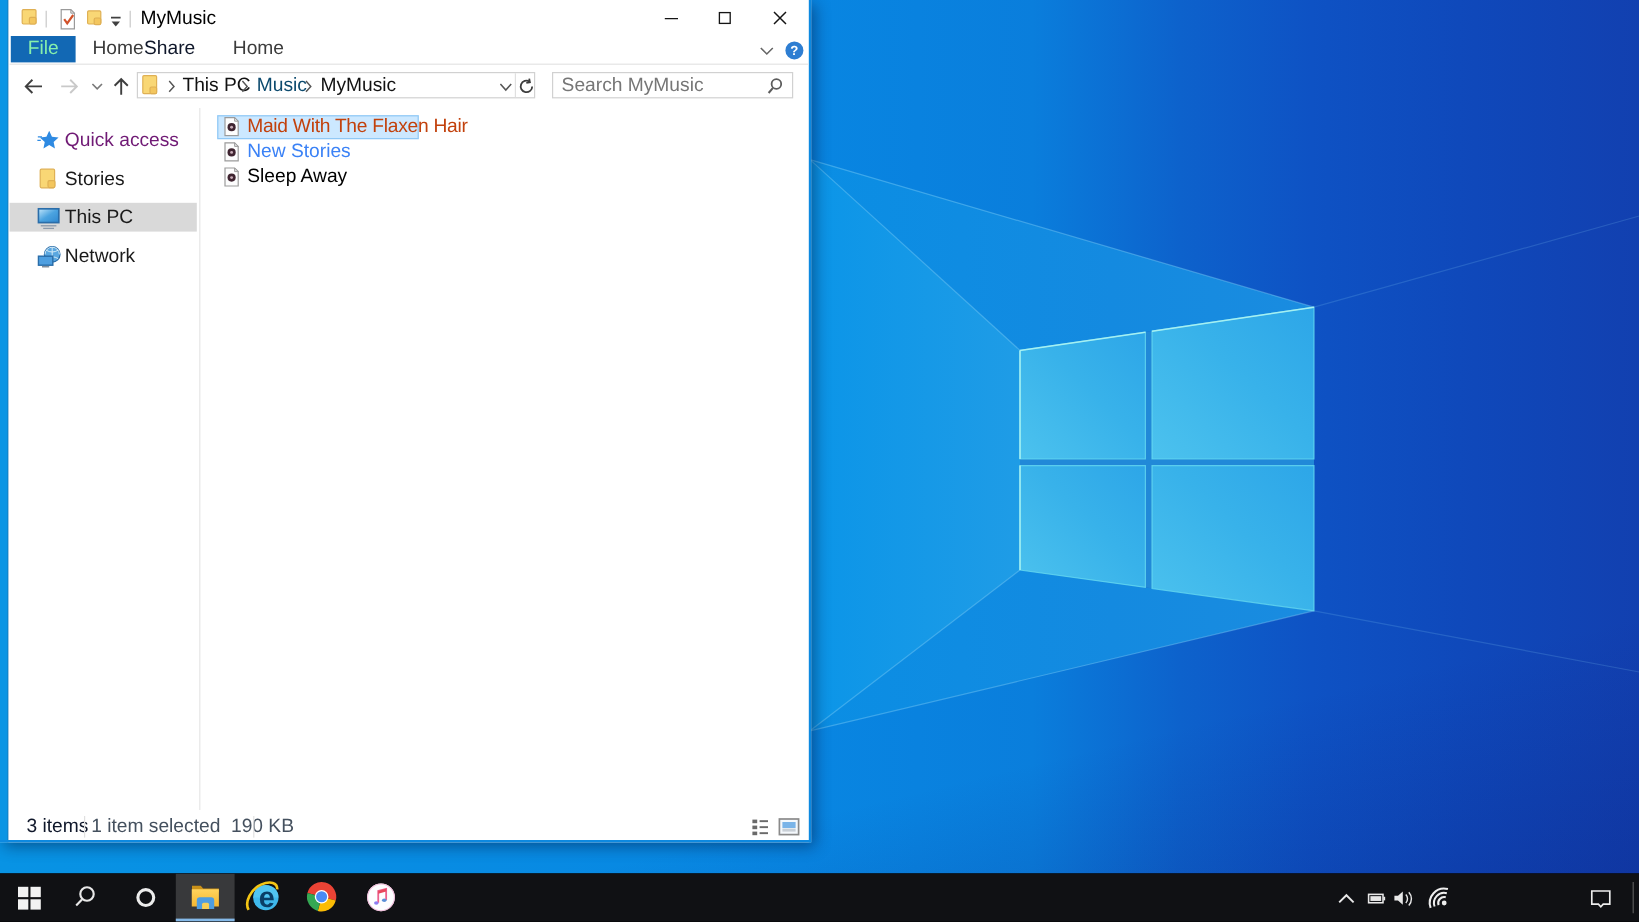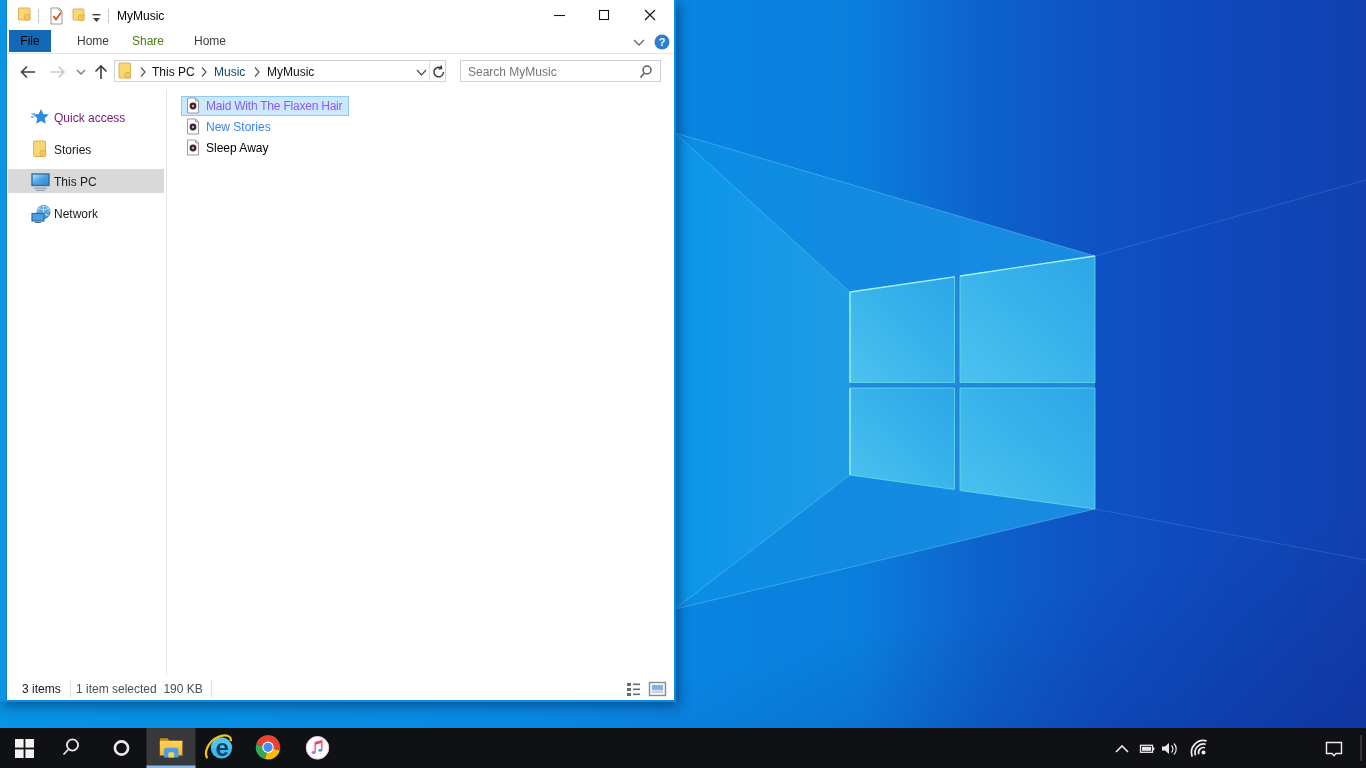--- a/index.html
+++ b/index.html
@@ -1,20 +1,20 @@
 <!DOCTYPE html>
 <html><head><meta charset="utf-8">
 <style>
 *{margin:0;padding:0;box-sizing:border-box}
 html,body{width:1366px;height:768px;overflow:hidden;font-family:"Liberation Sans",sans-serif;background:#000}
 .abs{position:absolute}
 #desktop{position:absolute;left:0;top:0;width:1366px;height:728px}
 #win{position:absolute;left:0;top:0;width:676px;height:702px;background:#fff;box-shadow:3px 4px 12px rgba(0,15,50,0.45)}
 .bl{position:absolute;background:#0d89e0}
-.txt12{font-size:12px;line-height:12px;white-space:nowrap}
+.txt12{font-size:16px;line-height:12px;white-space:nowrap}
 #taskbar{position:absolute;left:0;top:728px;width:1366px;height:40px;background:#101114}
 </style></head>
 <body>
 <div id="desktop">
 <svg width="1366" height="728" viewBox="0 0 1366 728">
 <defs>
 <linearGradient id="base" x1="0" y1="0" x2="1" y2="0">
 <stop offset="0" stop-color="#0893e4"></stop>
           <stop offset="0.49" stop-color="#0886e2"></stop>
 <stop offset="0.63" stop-color="#0a7edc"></stop>
@@ -99,23 +99,23 @@
 </svg>
 <div class="abs txt12" style="left:117px;top:10px;color:#000">MyMusic</div>
 
 <svg class="abs" style="left:536px;top:0" width="140 " height="30" viewBox="0 0 140 30">
 <line x1="18" y1="15.5" x2="29" y2="15.5" stroke="#151515" stroke-width="1.1"></line>
 <rect x="63.5" y="10.5" width="9" height="9" fill="none" stroke="#151515" stroke-width="1.1"></rect>
 <path d="M109,10 l10,10 M119,10 l-10,10" stroke="#151515" stroke-width="1.2" fill="none"></path>
 </svg>
 
 <div class="abs" style="left:8px;top:53px;width:666px;height:1px;background:#e4e4e4"></div>
-<div class="abs txt12" style="left:9px;top:30px;width:42px;height:22px;background:#1268b4;color:#000000;text-align:center;line-height:22px">File</div>
+<div class="abs txt12" style="left:9px;top:30px;width:54px;height:22px;background:#1268b4;color:#86efac;text-align:center;line-height:22px">File</div>
 <div class="abs txt12" style="left:77px;top:35px;color:#3c3c3c">Home</div>
-<div class="abs txt12" style="left:132px;top:35px;color:#4d7c0f">Share</div>
+<div class="abs txt12" style="left:120px;top:35px;color:#0f172a">Share</div>
 <div class="abs txt12" style="left:194px;top:35px;color:#3c3c3c">Home</div>
 <svg class="abs" style="left:630px;top:33px" width="44" height="18" viewBox="0 0 44 18">
 <path d="M4,7 l5,5 l5,-5" fill="none" stroke="#666" stroke-width="1.3"></path>
 <circle cx="32" cy="9" r="7.5" fill="#2e7ed2"></circle>
 <text x="32" y="13" font-size="11" font-weight="bold" fill="#fff" text-anchor="middle" font-family="Liberation Sans">?</text>
 </svg>
 
 <svg class="abs" style="left:14px;top:58px" width="100" height="28" viewBox="0 0 100 28">
 <g fill="none" stroke="#3f3f3f" stroke-width="1.6">
 <path d="M21,14 h-13 M13,8.5 l-5.5,5.5 l5.5,5.5"></path>
@@ -192,21 +192,21 @@
 </svg>
 <div class="abs txt12" style="left:54px;top:208px;color:#1a1a1a">Network</div>
 
 <div class="abs" style="left:181px;top:96px;width:168px;height:20px;background:#cce8ff;border:1px solid #90c8f6"></div>
 <svg class="abs" style="left:186px;top:97px" width="14" height="17" viewBox="0 0 14 17">
 <path d="M1.5,1 h8 l3,3 v12 h-11 z" fill="#fdfdfd" stroke="#9b9b9b" stroke-width="1"></path>
 <path d="M9.5,1 l3,3 h-3 z" fill="#e4e4e4" stroke="#9b9b9b" stroke-width="0.8"></path>
 <circle cx="7" cy="9" r="3.4" fill="#3f2430"></circle>
 <circle cx="7" cy="9" r="1.2" fill="#c9adb8"></circle>
 </svg>
-<div class="abs txt12" style="left:206px;top:100px;color:#8b5cf6;letter-spacing:-0.22px">Maid With The Flaxen Hair</div>
+<div class="abs txt12" style="left:206px;top:100px;color:#c2410c;letter-spacing:-0.22px">Maid With The Flaxen Hair</div>
 <svg class="abs" style="left:186px;top:118px" width="14" height="17" viewBox="0 0 14 17">
 <path d="M1.5,1 h8 l3,3 v12 h-11 z" fill="#fdfdfd" stroke="#9b9b9b" stroke-width="1"></path>
 <path d="M9.5,1 l3,3 h-3 z" fill="#e4e4e4" stroke="#9b9b9b" stroke-width="0.8"></path>
 <circle cx="7" cy="9" r="3.4" fill="#3f2430"></circle>
 <circle cx="7" cy="9" r="1.2" fill="#c9adb8"></circle>
 </svg>
 <div class="abs txt12" style="left:206px;top:121px;color:#3b82f6">New Stories</div>
 <svg class="abs" style="left:186px;top:139px" width="14" height="17" viewBox="0 0 14 17">
 <path d="M1.5,1 h8 l3,3 v12 h-11 z" fill="#fdfdfd" stroke="#9b9b9b" stroke-width="1"></path>
 <path d="M9.5,1 l3,3 h-3 z" fill="#e4e4e4" stroke="#9b9b9b" stroke-width="0.8"></path>

